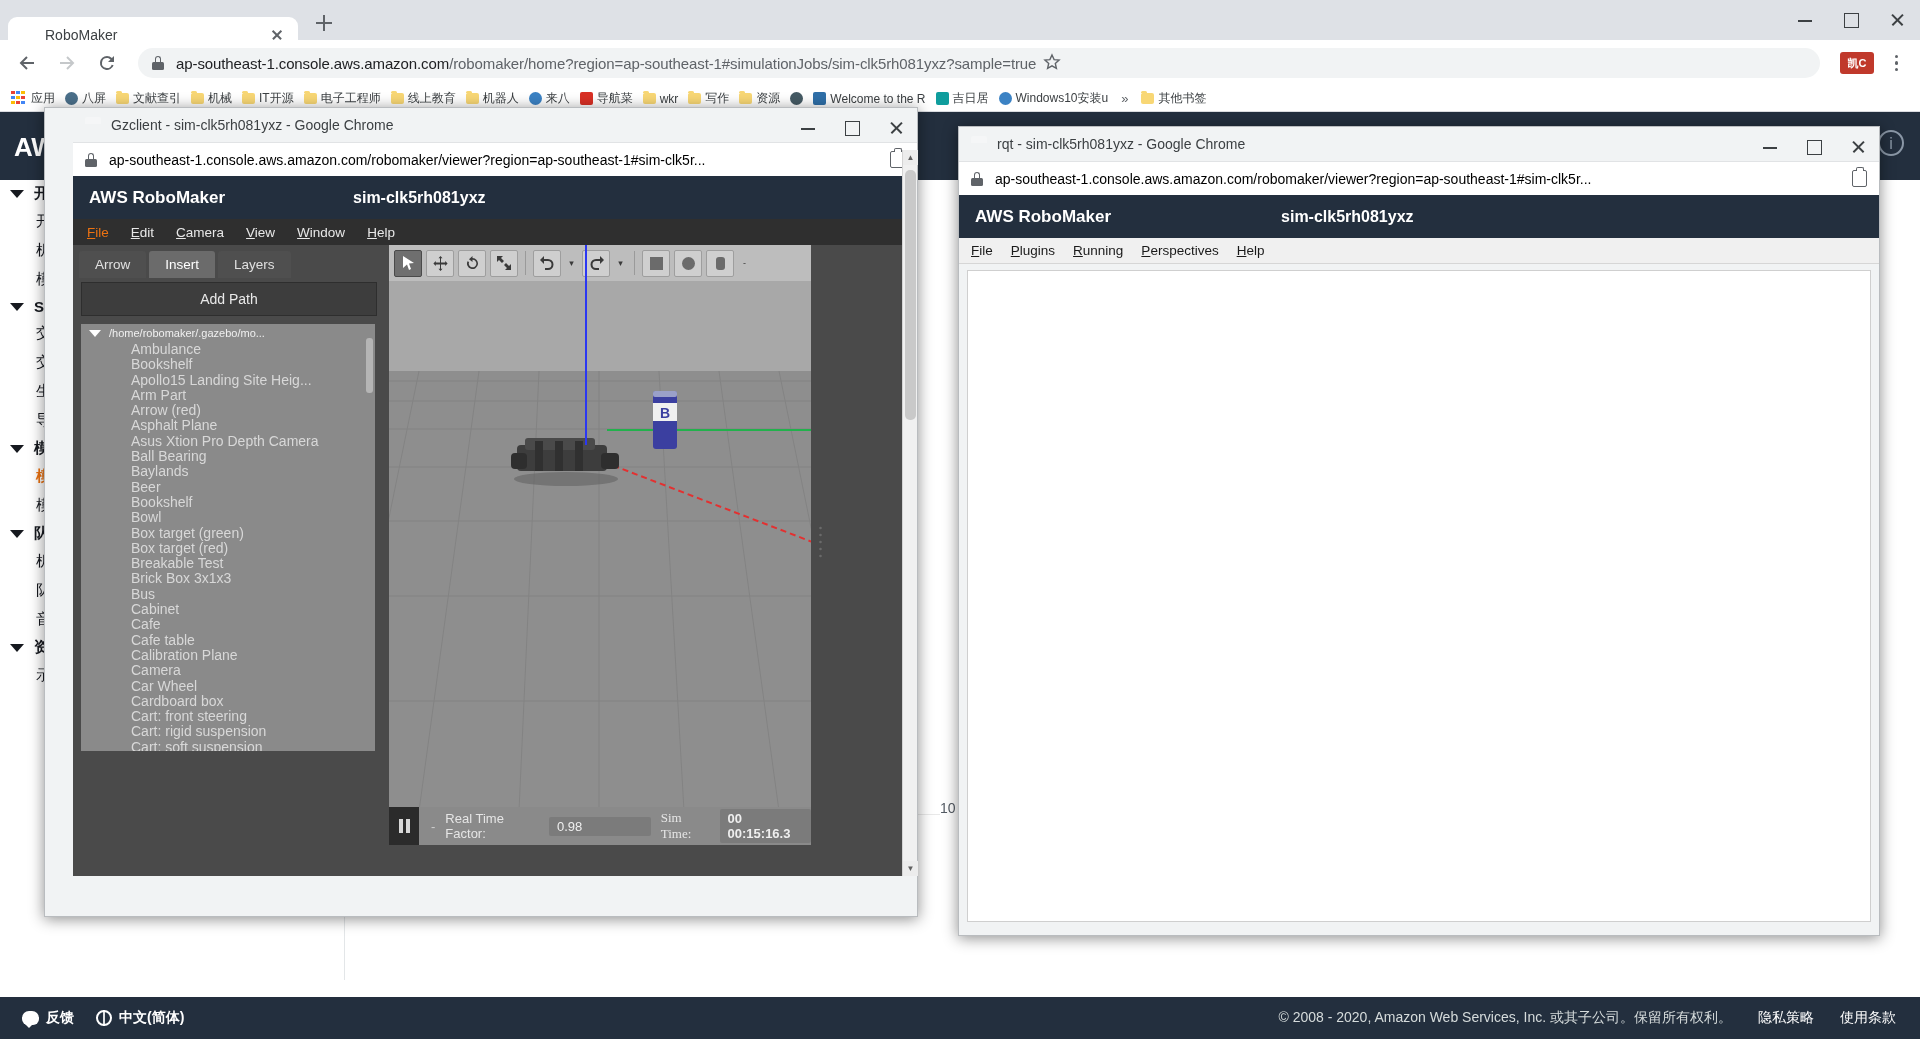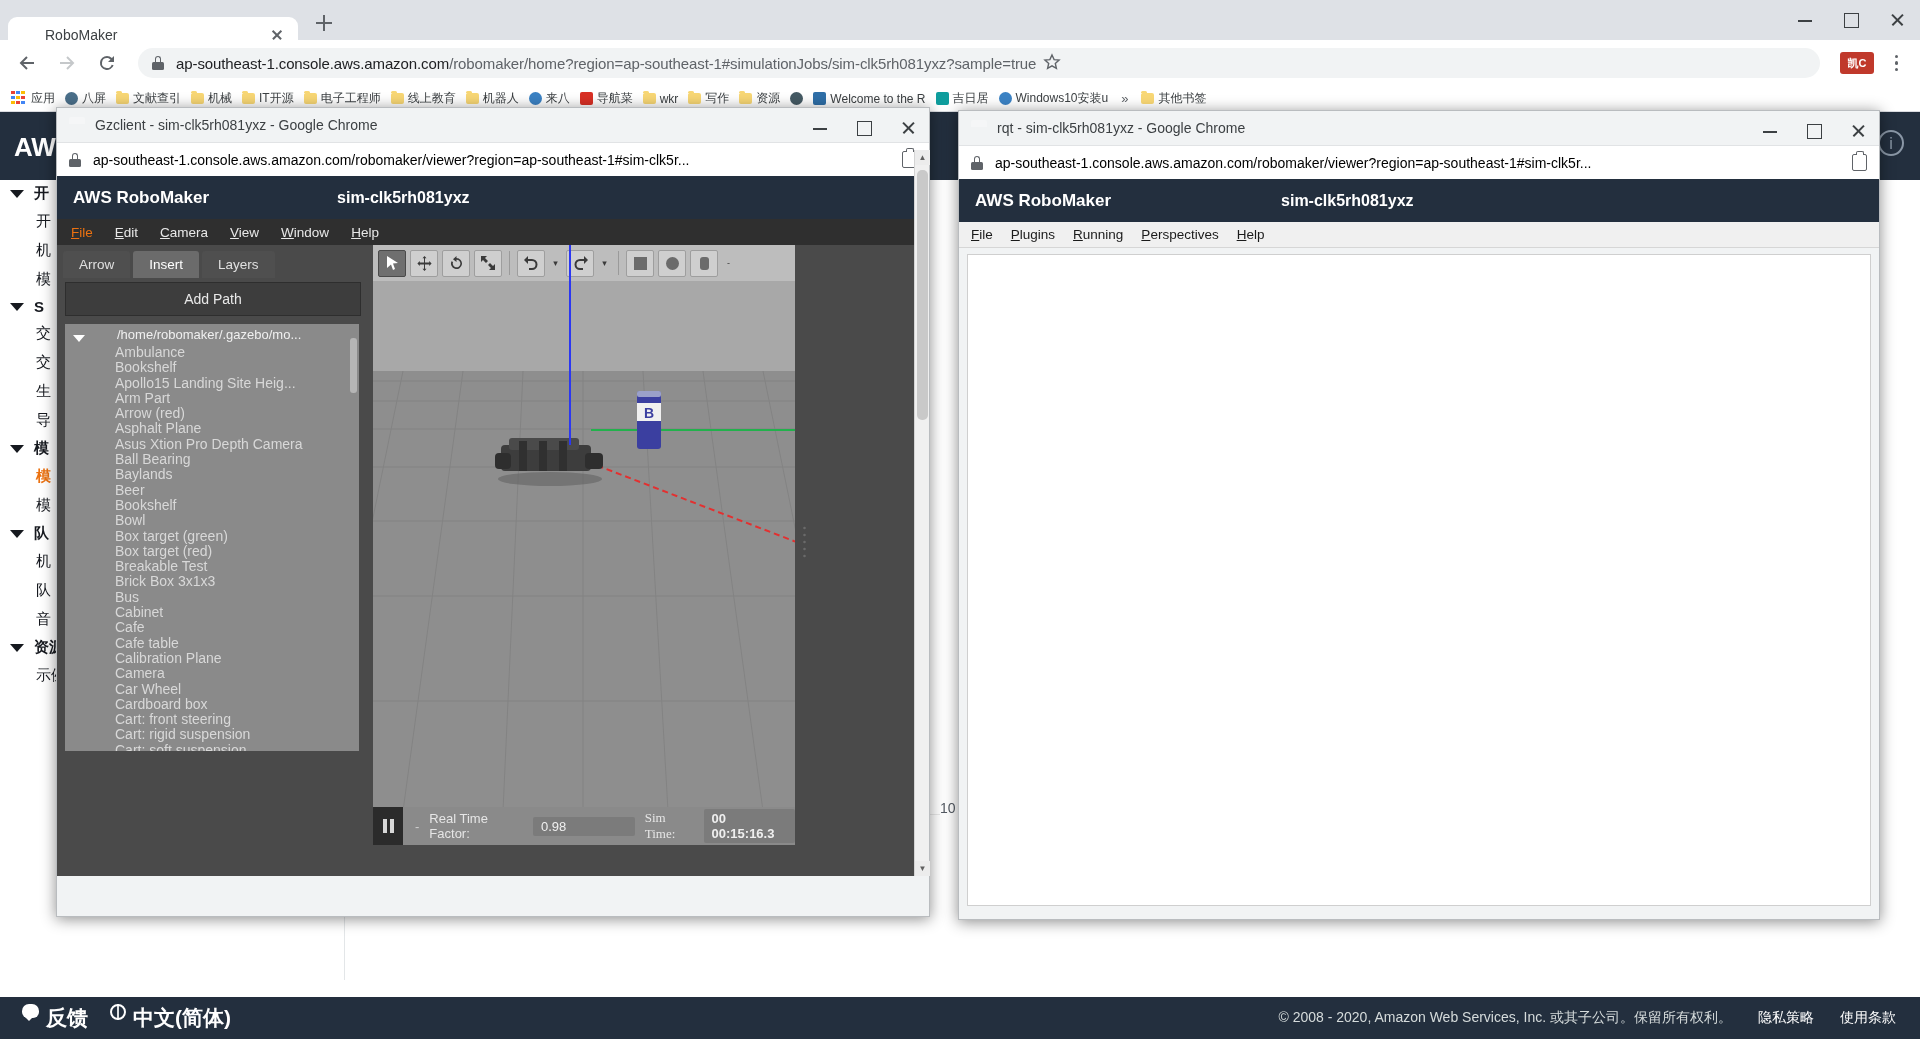--- a/index.html
+++ b/index.html
@@ -133,21 +133,21 @@
   .chart-label { position:absolute; font-size:14px; color:#545b64; }
   .chart-axis { position:absolute; background:#e9e9e9; }
   .chart-bar { position:absolute; background:#00a1c9; }
   .chart-line { position:absolute; background:#00a1c9; height:2px; transform-origin: left center; }
 
   .footer {
     position:absolute; left:0; bottom:0; width:1920px; height:42px; background:#232f3e;
     display:flex; align-items:center; color:#d5dbdb; font-size:14px;
   }
   .f-left { display:flex; align-items:center; gap:22px; padding-left:22px; }
-  .f-chip { display:flex; align-items:flex-start; gap:7px; font-weight:bold; font-size:21px; color:#ffffff;}
+  .f-chip { display:flex; align-items:center; gap:7px; font-weight:bold; font-size:14px; color:#ffffff;}
   .f-bubble { width:17px;height:14px;background:#ffffff;border-radius:7px 7px 6px 6px; position:relative;}
   .f-bubble::after{content:"";position:absolute;left:3px;bottom:-3px;border-left:4px solid transparent;
     border-right:4px solid transparent;border-top:4px solid #ffffff;}
   .f-globe{width:16px;height:16px;border-radius:50%;border:2px solid #ffffff;position:relative;}
   .f-globe::after{content:"";position:absolute;left:5px;top:-2px;width:2px;height:16px;background:#ffffff;opacity:.85;}
   .f-right { margin-left:auto; display:flex; align-items:center; gap:26px; padding-right:24px; }
   .f-right a { color:#ffffff; text-decoration:none; }
 
   
   .popwin { position:absolute; background:#f1f3f4; box-shadow: 0 2px 14px rgba(0,0,0,.45);
@@ -175,21 +175,21 @@
 
   .gz-body { background:#4a4a4a; position:relative; }
   .gz-tabs { display:flex; gap:3px; padding: 6px 0 0 6px; }
   .gz-tab { background:#4f4f4f; color:#e0e0e0; font-size:13.5px; padding:6px 16px;
     border-radius:3px 3px 0 0; }
   .gz-tab.sel { background:#6b6b6b; color:#ffffff; }
   .gz-addpath { margin: 4px 6px 0 8px; background:#3d3d3d; color:#e9e9e9; font-size:14px;
     text-align:center; padding:8px 0; border:1px solid #2e2e2e; }
   .gz-list { margin: 8px 8px 0 8px; background:#8a8a8a; position:relative;
     height:427px; overflow:hidden; }
-  .gz-root { display:flex; align-items:flex-end; color:#f0f0f0; font-size:13px; padding:3px 0 3px 8px;gap:24px;}
+  .gz-root { display:flex; align-items:center; color:#f0f0f0; font-size:11px; padding:3px 0 3px 8px;}
   .gz-tri { width:0;height:0;border-left:6px solid transparent;border-right:6px solid transparent;
      border-top:7px solid #ffffff; margin-right:8px; flex:none;}
   .gz-li { color:#d8d8d8; font-size:14px; padding:0 0 0 50px; line-height:15.3px; white-space:nowrap;
     overflow:hidden; text-overflow:ellipsis;}
   .gz-list-scroll { position:absolute; right:2px; top:14px; width:7px; height:55px; background:#b5b5b5; border-radius:3px;}
 
   .gz-viewport { position:absolute; background:#a0a0a0; overflow:hidden; }
   .gz-toolbar { position:absolute; left:0; top:0; right:0; height:36px; background:#bdbdbd;
      display:flex; align-items:center; gap:4px; padding-left:5px; }
   .gz-tb { width:28px;height:27px;background:#cfcfcf;border:1px solid #9e9e9e;border-radius:2px;
@@ -427,21 +427,21 @@
         </span>
       </div>
       <div class="f-right">
         <span>© 2008 - 2020, Amazon Web Services, Inc. 或其子公司。保留所有权利。</span>
         <a href="#">隐私策略</a>
         <a href="#">使用条款</a>
       </div>
     </div>
   </div>
 
-  <div class="popwin" style="left:56px; top:107px; width:874px; height:810px;">
+  <div class="popwin" style="left:44px; top:107px; width:874px; height:810px;padding-left:28px;">
     <div class="pw-title">
       <span class="pw-ico"><span class="cube"></span></span>
       <span class="pw-name">Gzclient - sim-clk5rh081yxz - Google Chrome</span>
       <span class="pw-btns">
         <span class="pw-btn wb-min"></span>
         <span class="pw-btn wb-max"></span>
         <span class="pw-btn wb-close"></span>
       </span>
     </div>
     <div class="pw-urlbar">
@@ -627,21 +627,21 @@
       </div>
 
       <div class="gz-vscroll-track" style="right:0; top:-95px; height:726px;">
         <div class="gz-vscroll-arrow" style="top:0;">▲</div>
         <div class="gz-vscroll-thumb" style="top:20px; height:250px;"></div>
         <div class="gz-vscroll-arrow" style="bottom:0;">▼</div>
       </div>
     </div>
   </div>
 
-  <div class="popwin" style="left:958px; top:110px; width:922px; height:810px;">
+  <div class="popwin" style="left:958px; top:126px; width:922px; height:810px;">
     <div class="pw-title">
       <span class="pw-ico"><span class="cube"></span></span>
       <span class="pw-name">rqt - sim-clk5rh081yxz - Google Chrome</span>
       <span class="pw-btns">
         <span class="pw-btn wb-min"></span>
         <span class="pw-btn wb-max"></span>
         <span class="pw-btn wb-close"></span>
       </span>
     </div>
     <div class="pw-urlbar">

